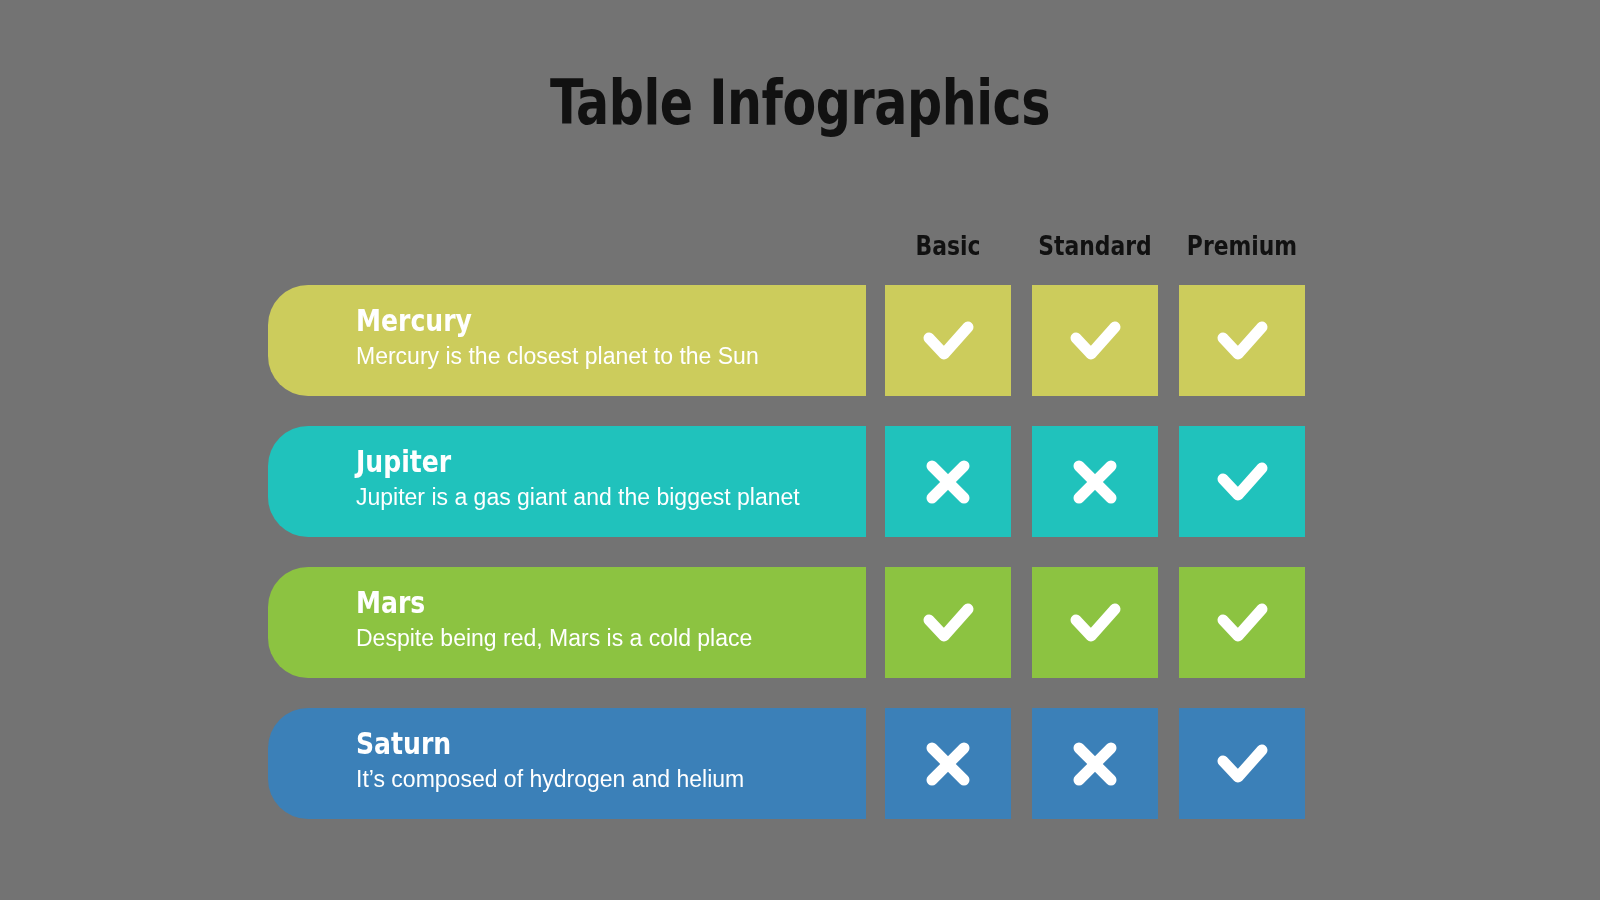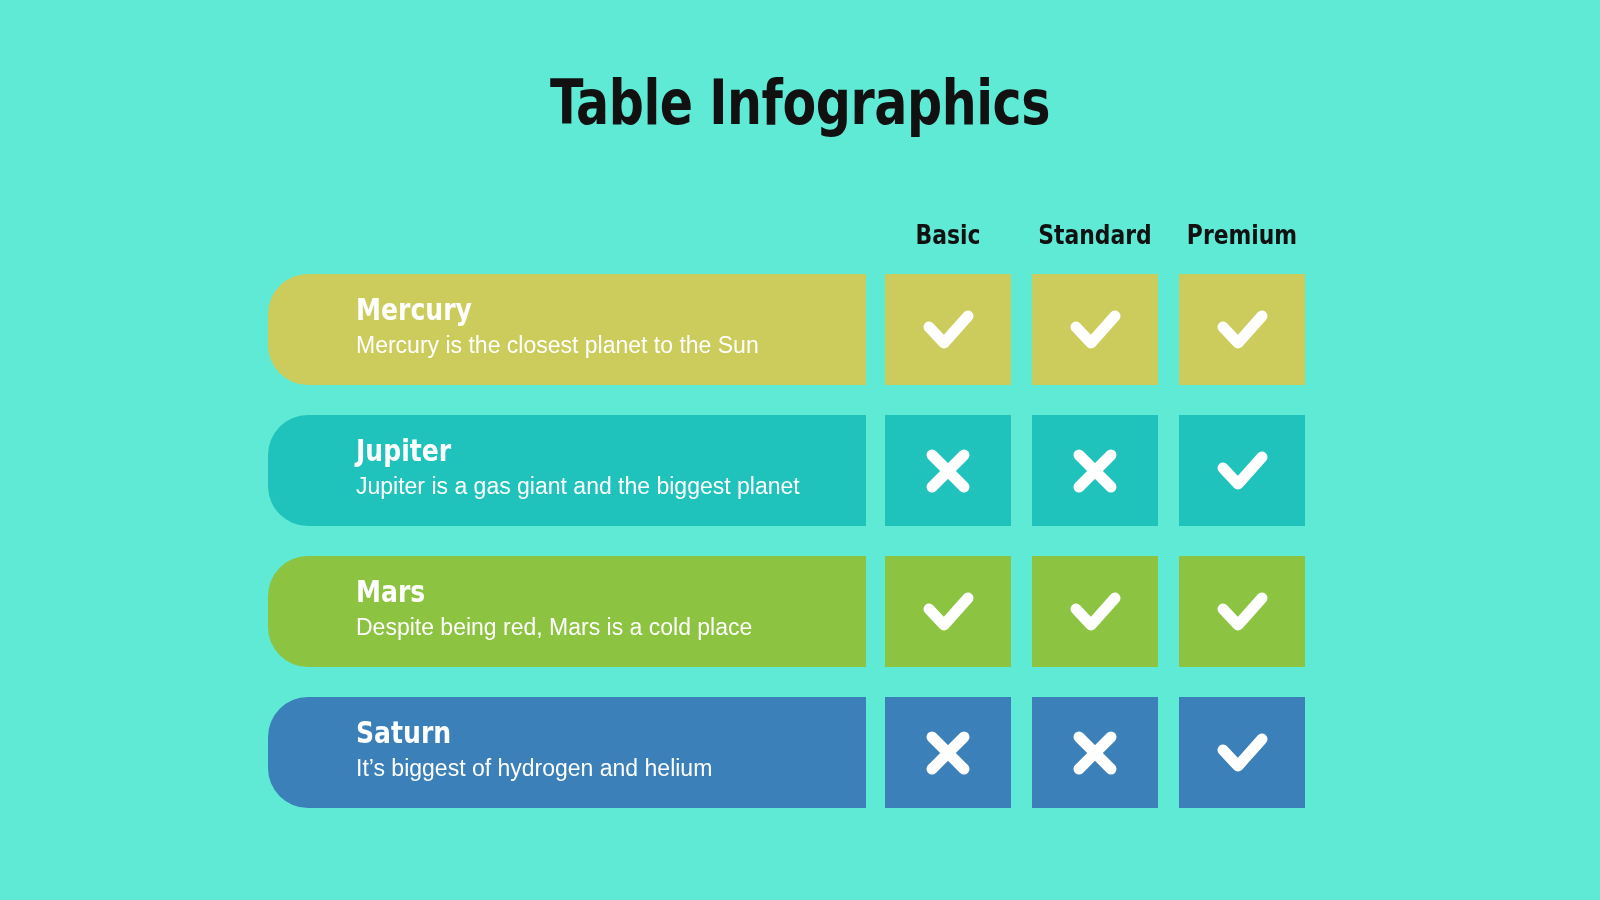--- a/index.html
+++ b/index.html
@@ -11,21 +11,21 @@
     height: 900px;
     background: #ffffff;
     font-family: "Liberation Sans", sans-serif;
     overflow: hidden;
   }
 
   .page {
     position: relative;
     width: 1600px;
     height: 900px;
-    background: #5eead4;
+    background: #737373;
   }
 
   
   .page-title {
     position: absolute;
     left: 0;
     top: 66px;
     width: 1600px;
     text-align: center;
     font-family: "DejaVu Sans Condensed", "Liberation Sans Narrow", "Liberation Sans", sans-serif;
@@ -44,20 +44,21 @@
     position: absolute;
     left: 268px;
     top: 218px;
     width: 1060px;
   }
 
   
   .header-row {
     position: relative;
     height: 56px;
+    margin-top: 11px;
   }
   .col-head {
     position: absolute;
     top: 0;
     width: 126px;
     text-align: center;
     font-family: "DejaVu Sans Condensed", "Liberation Sans Narrow", "Liberation Sans", sans-serif;
     font-weight: 700;
     font-size: 27px;
     line-height: 34px;
@@ -211,21 +212,21 @@
           </div>
           <div class="cell c2" style="background: rgb(140, 195, 65);">
             <svg class="mark-svg" viewBox="0 0 64 64">
               <path d="M13 29 L28 45 L52 18"></path>
             </svg>
           </div>
         </div>
         <div class="row">
           <div class="row-bar" style="background: rgb(59, 128, 184);">
             <div class="row-name">Saturn</div>
-            <div class="row-desc">It’s biggest of hydrogen and helium</div>
+            <div class="row-desc">It’s composed of hydrogen and helium</div>
           </div>
           <div class="cell c0" style="background: rgb(59, 128, 184);">
             <svg class="mark-svg" viewBox="0 0 64 64">
               <line x1="16" y1="16" x2="48" y2="48"></line>
               <line x1="48" y1="16" x2="16" y2="48"></line>
             </svg>
           </div>
           <div class="cell c1" style="background: rgb(59, 128, 184);">
             <svg class="mark-svg" viewBox="0 0 64 64">
               <line x1="16" y1="16" x2="48" y2="48"></line>

